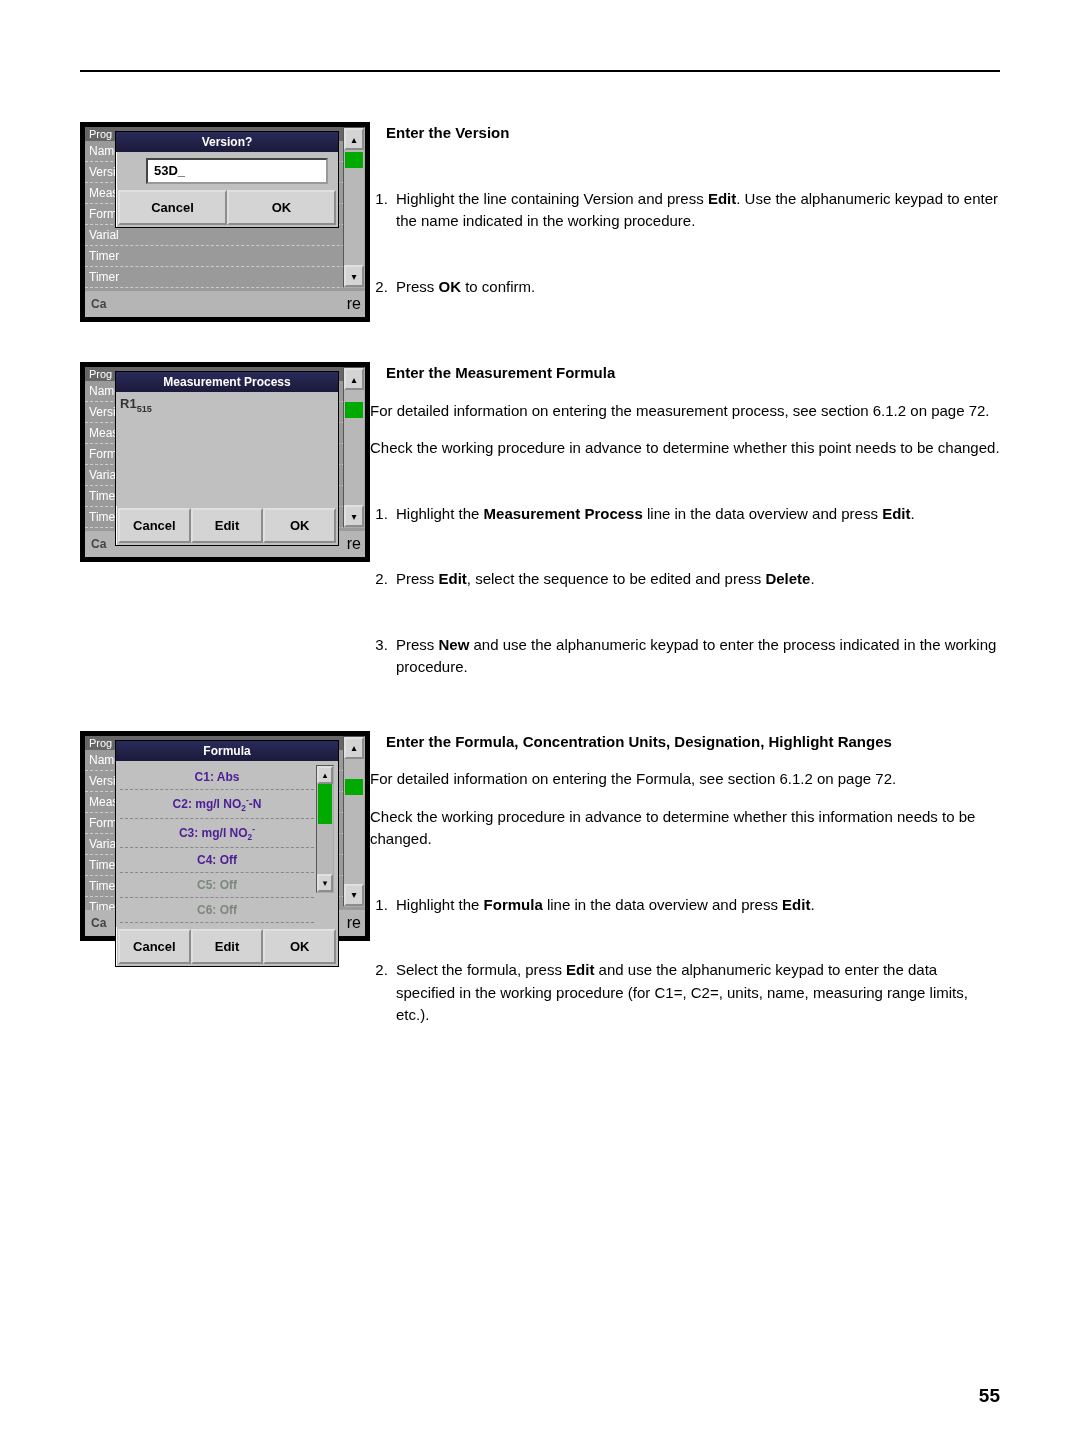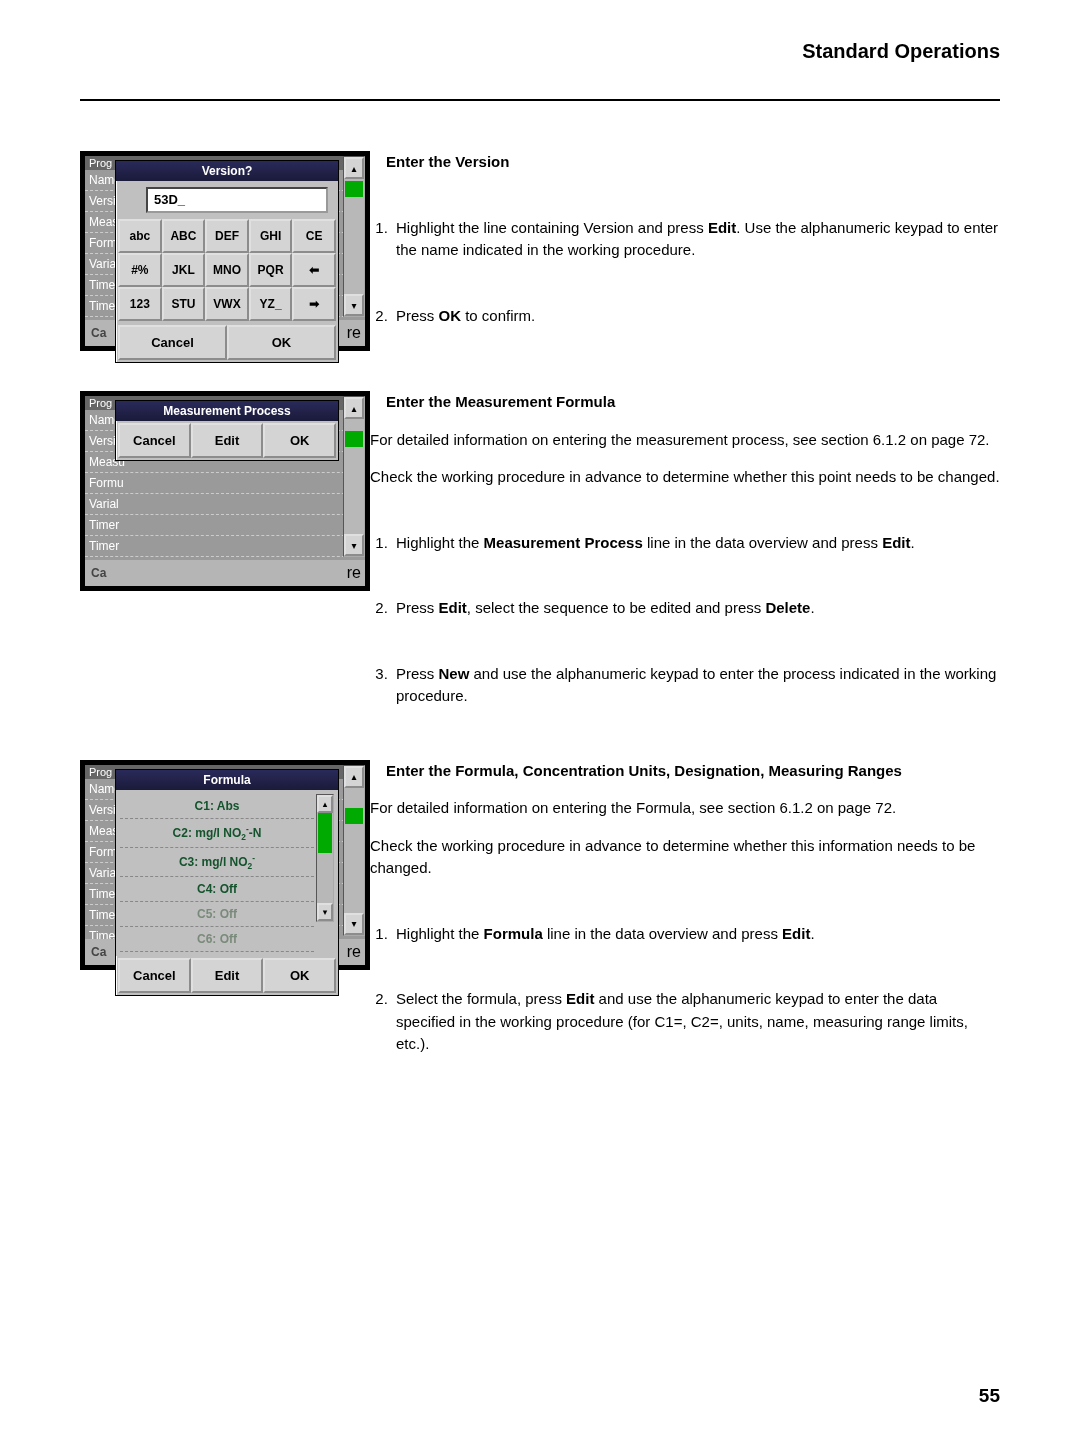--- a/index.html
+++ b/index.html
@@ -213,21 +213,21 @@
     padding:4px;
     position:relative;
   }
   .formula-body .f-list {
     position:relative;
     margin-right:20px;
   }
   .formula-body .f-item {
     text-align:center;
     font-weight:bold;
-    color:#14532d;
+    color:#4c1d95;
     padding:5px 0;
     border-bottom:1px dashed #888;
     font-size:12px;
   }
   .formula-body .f-item.off { color:#7a8a7a; }
   .formula-body .f-scroll {
     position:absolute; right:4px; top:4px; bottom:34px; width:16px;
     background:#c8c8c8; display:flex; flex-direction:column;
     border:1px inset #aaa;
   }
@@ -239,21 +239,20 @@
   .formula-body .f-scroll .thumb { position:absolute;left:1px;right:1px;top:0;height:40px;background:#0a0;}
 
   sub { font-size:0.7em; }
   sup { font-size:0.7em; }
 </style>
 </head>
 <body>
 
 <div class="page">
   <div>
-    <div class="header-title">Standard Operations</div>
     <div class="header-line"></div>
   </div>
 
   <div class="content">
 
     <div class="row">
       <div class="screenshot">
         <div class="device" style="height:200px;">
           <div class="bg-list">
             <div class="topline"><span>Prog</span></div>
@@ -277,37 +276,20 @@
           <div class="scrollcol">
             <div class="arrowbtn">▴</div>
             <div class="track">
                 <div class="thumb" style="top:2px;"></div>
               </div>
             <div class="arrowbtn">▾</div>
           </div>
           <div class="dialog">
             <div class="dlg-title">Version?</div>
             <div class="kbd-input">53D_</div>
-            <div class="keygrid">
-              <div class="key">abc</div>
-              <div class="key">ABC</div>
-              <div class="key">DEF</div>
-              <div class="key">GHI</div>
-              <div class="key yellow-ce">CE</div>
-              <div class="key">#%</div>
-              <div class="key">JKL</div>
-              <div class="key">MNO</div>
-              <div class="key">PQR</div>
-              <div class="key arrow">⬅</div>
-              <div class="key">123</div>
-              <div class="key">STU</div>
-              <div class="key">VWX</div>
-              <div class="key">YZ_</div>
-              <div class="key arrow">➡</div>
-            </div>
             <div class="btnrow">
               <div class="btn">Cancel</div>
               <div class="btn">OK</div>
             </div>
           </div>
         </div>
       </div>
       <div class="text-col">
         <h4>Enter the Version</h4>
         <ol>
@@ -345,20 +327,21 @@
           </div>
           <div class="scrollcol">
             <div class="arrowbtn">▴</div>
             <div class="track">
                 <div class="thumb" style="top:12px;"></div>
               </div>
             <div class="arrowbtn">▾</div>
           </div>
           <div class="dialog">
             <div class="dlg-title">Measurement Process</div>
+            <div class="measure-text">R1<sub>515</sub></div>
             <div class="btnrow3">
               <div class="btn">Cancel</div>
               <div class="btn">Edit</div>
               <div class="btn">OK</div>
             </div>
           </div>
         </div>
       </div>
       <div class="text-col">
         <h4>Enter the Measurement Formula</h4>
@@ -428,21 +411,21 @@
             </div>
             <div class="btnrow3">
               <div class="btn">Cancel</div>
               <div class="btn">Edit</div>
               <div class="btn">OK</div>
             </div>
           </div>
         </div>
       </div>
       <div class="text-col">
-        <h4>Enter the Formula, Concentration Units, Designation, Measuring Ranges</h4>
+        <h4>Enter the Formula, Concentration Units, Designation, Highlight Ranges</h4>
         <p>For detailed information on entering the Formula, see section 6.1.2 on page 72.</p>
         <p>Check the working procedure in advance to determine whether this information needs to be changed.</p>
         <ol>
           <li>
             <span>Highlight the </span><span class="bold">Formula</span><span> line in the data overview and press </span><span class="bold">Edit</span><span>.</span>
           </li>
           <li>
             <span>Select the formula, press </span><span class="bold">Edit</span><span> and use the alphanumeric keypad to enter the data specified in the working procedure (for C1=, C2=, units, name, measuring range limits, etc.).</span>
           </li>
         </ol>

